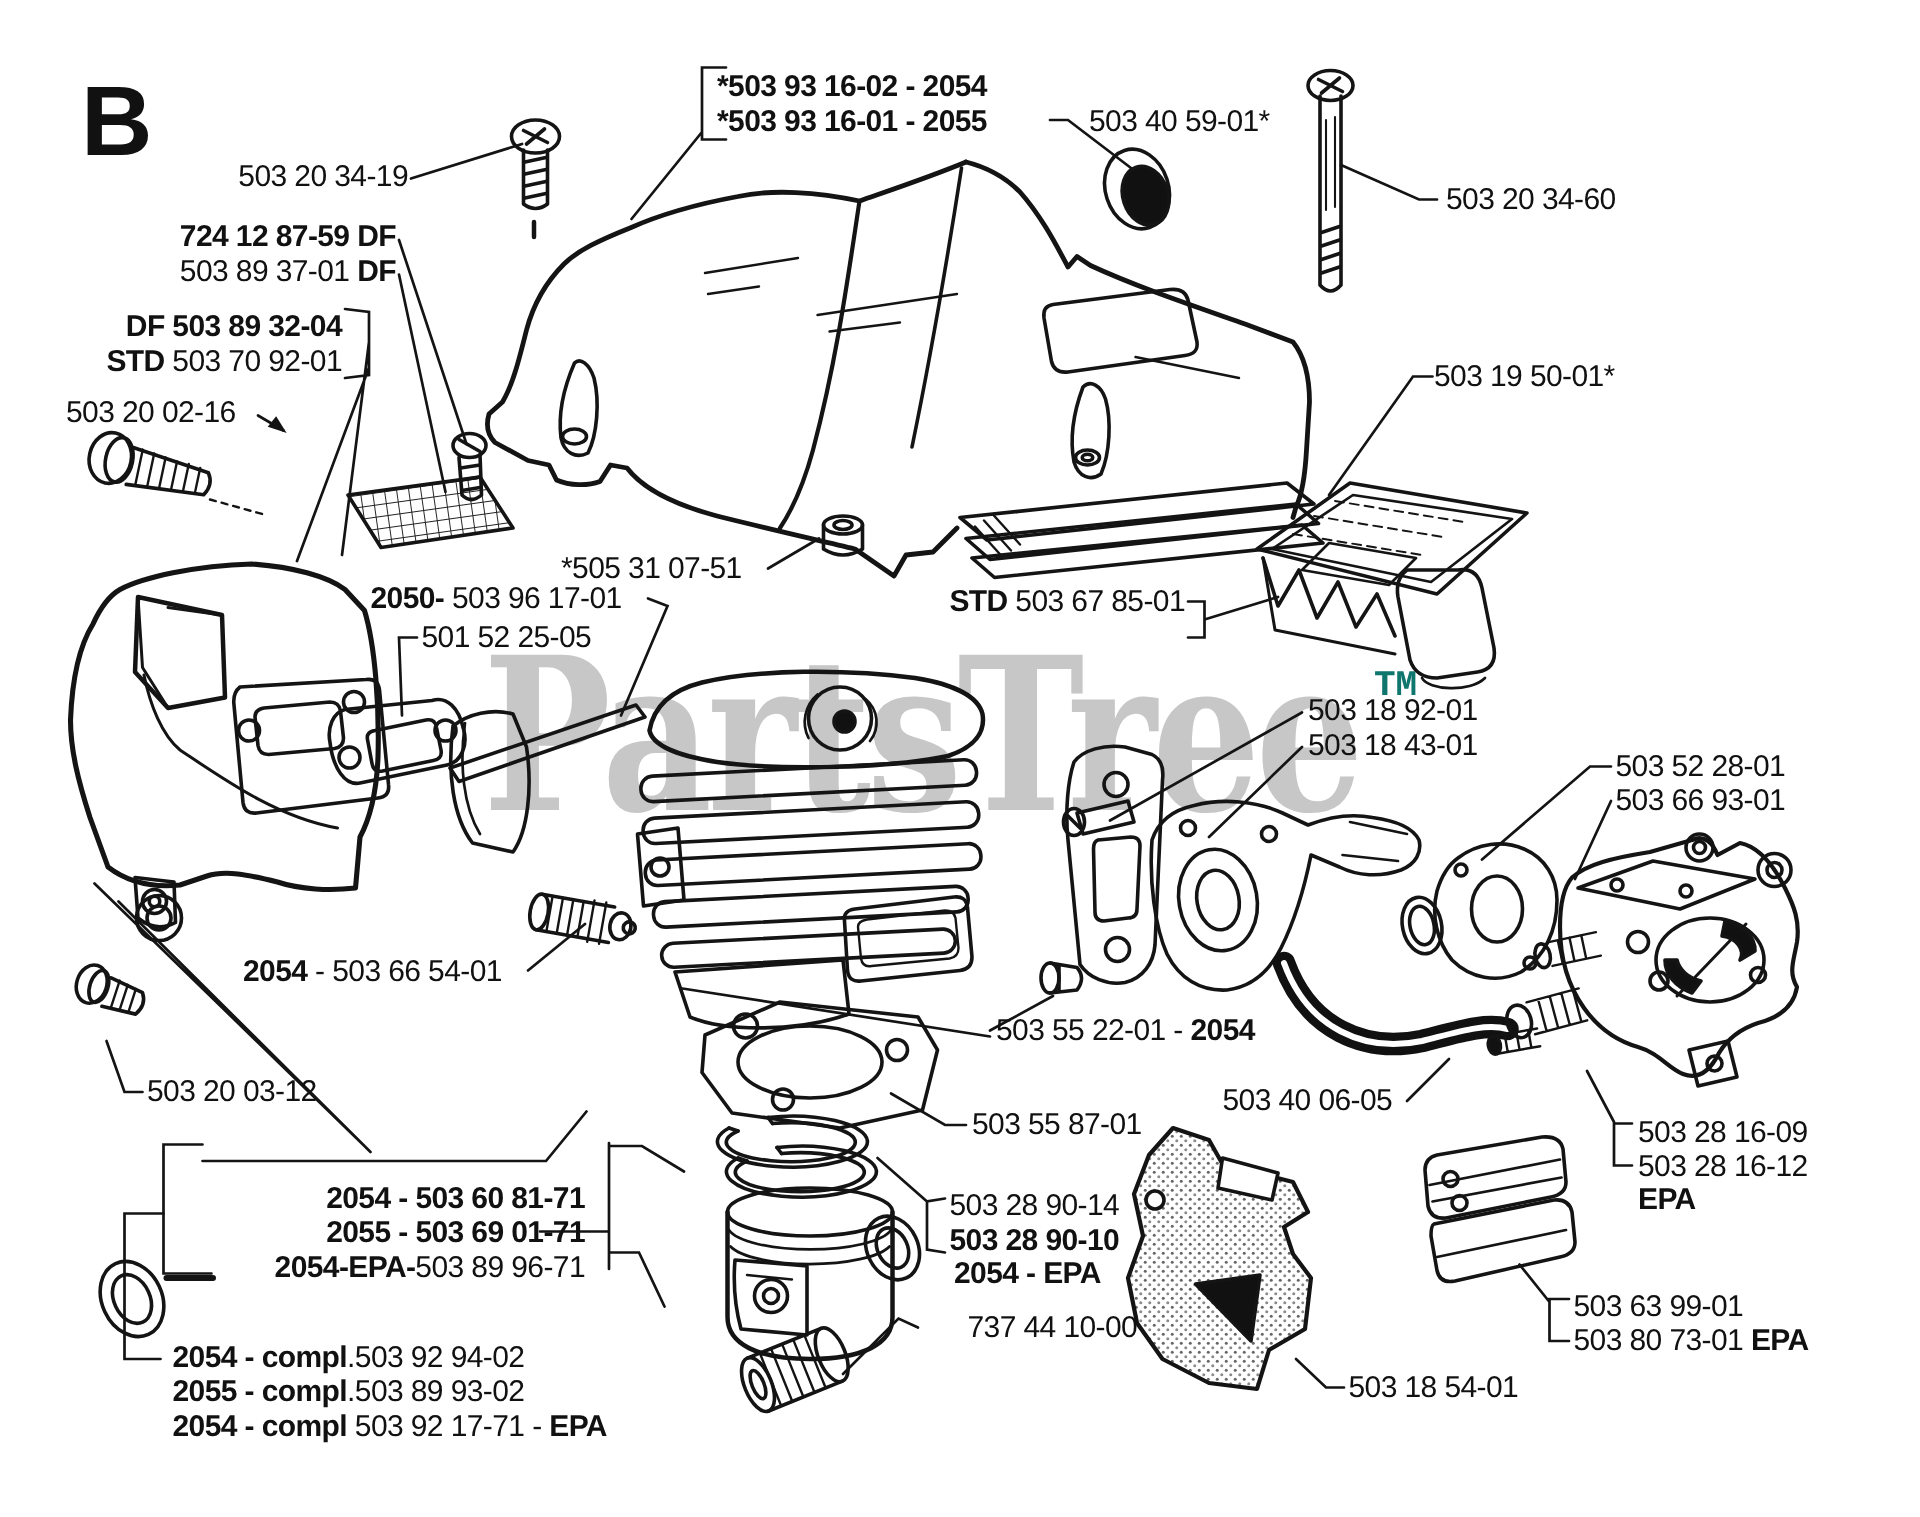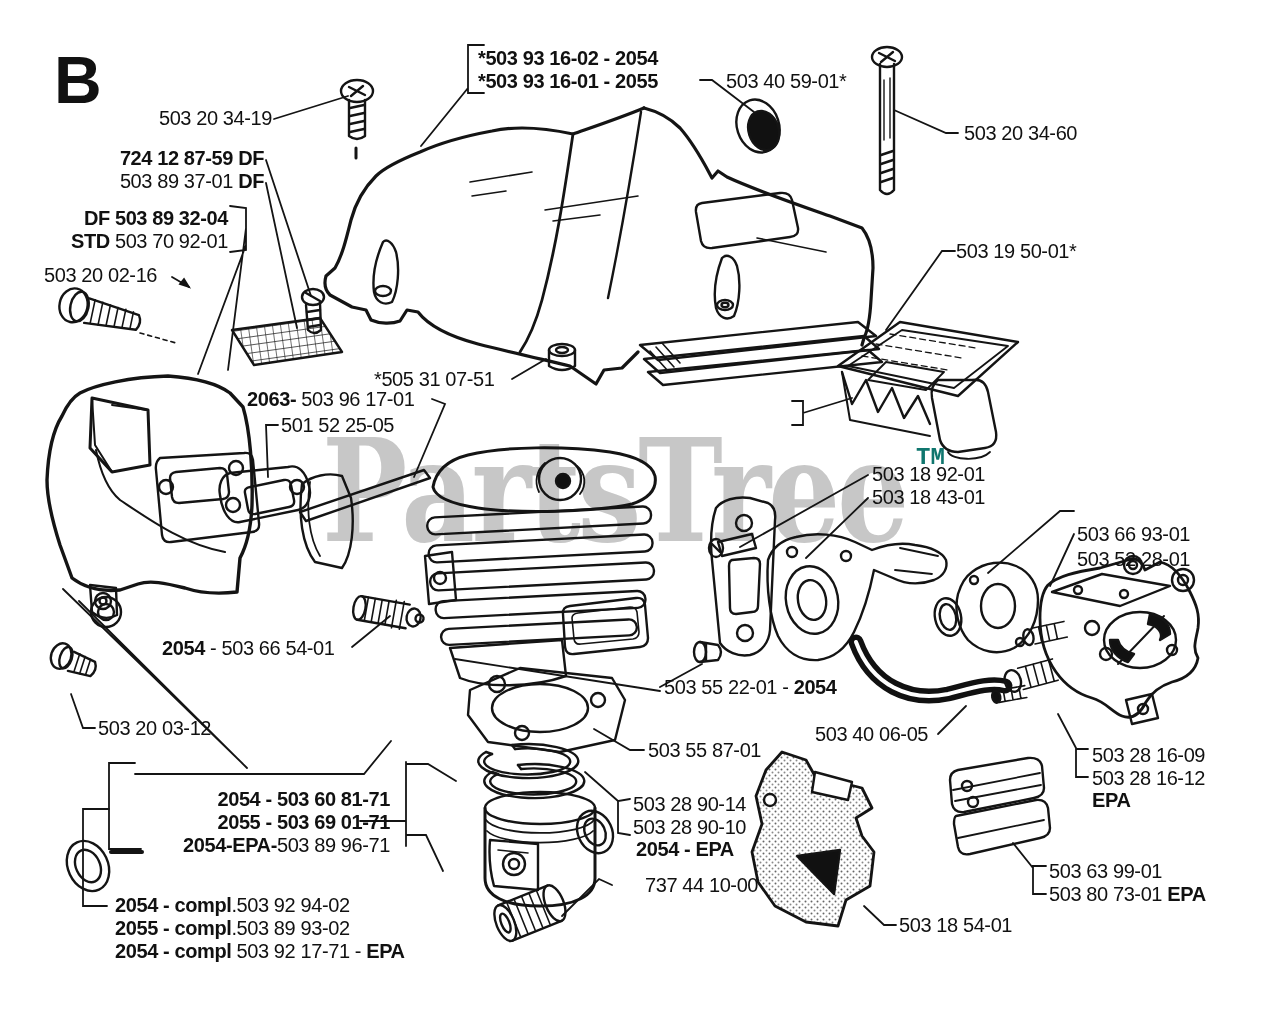--- a/index.html
+++ b/index.html
@@ -358,45 +358,46 @@
   <div class="lbl ra b" style="left:104px;top:147px;width:160px;">724 12 87-59 DF</div>
   <div class="lbl ra" style="left:104px;top:170px;width:160px;"><span>503 89 37-01 </span><span class="b">DF</span></div>
 
   <div class="lbl ra b" style="left:68px;top:207px;width:160px;">DF 503 89 32-04</div>
   <div class="lbl ra" style="left:68px;top:230px;width:160px;"><span class="b">STD </span><span>503 70 92-01</span></div>
 
   <div class="lbl" style="left:44px;top:264px;">503 20 02-16</div>
   <div class="lbl" style="left:956px;top:240px;">503 19 50-01*</div>
   <div class="lbl" style="left:374px;top:368px;">*505 31 07-51</div>
 
-  <div class="lbl" style="left:247px;top:388px;"><span class="b">2063-</span><span> 503 96 17-01</span></div>
+  <div class="lbl" style="left:247px;top:388px;"><span class="b">2050-</span><span> 503 96 17-01</span></div>
   <div class="lbl" style="left:281px;top:414px;">501 52 25-05</div>
 
+  <div class="lbl ra" style="left:552px;top:390px;width:238px;"><span class="b">STD </span><span>503 67 85-01</span></div>
 
   <div class="lbl" style="left:872px;top:463px;">503 18 92-01</div>
   <div class="lbl" style="left:872px;top:486px;">503 18 43-01</div>
-  <div class="lbl" style="left:1077px;top:500px;margin-top:48px;">503 52 28-01</div>
+  <div class="lbl" style="left:1077px;top:500px;">503 52 28-01</div>
   <div class="lbl" style="left:1077px;top:523px;">503 66 93-01</div>
 
   <div class="lbl" style="left:162px;top:637px;"><span class="b">2054</span><span> - 503 66 54-01</span></div>
   <div class="lbl" style="left:664px;top:676px;"><span>503 55 22-01 - </span><span class="b">2054</span></div>
   <div class="lbl" style="left:98px;top:717px;">503 20 03-12</div>
   <div class="lbl" style="left:648px;top:739px;">503 55 87-01</div>
   <div class="lbl" style="left:815px;top:723px;">503 40 06-05</div>
 
   <div class="lbl" style="left:1092px;top:744px;">503 28 16-09</div>
   <div class="lbl" style="left:1092px;top:767px;">503 28 16-12</div>
   <div class="lbl b" style="left:1092px;top:789px;">EPA</div>
 
   <div class="lbl ra b" style="left:170px;top:788px;width:220px;">2054 - 503 60 81-71</div>
   <div class="lbl ra b" style="left:170px;top:811px;width:220px;">2055 - 503 69 01-71</div>
   <div class="lbl ra" style="left:140px;top:834px;width:250px;"><span class="b">2054-EPA-</span><span>503 89 96-71</span></div>
 
   <div class="lbl" style="left:633px;top:793px;">503 28 90-14</div>
-  <div class="lbl" style="left:633px;top:816px;">503 28 90-10</div>
+  <div class="lbl" style="left:633px;top:816px;font-weight:bold;">503 28 90-10</div>
   <div class="lbl b" style="left:636px;top:838px;">2054 - EPA</div>
 
   <div class="lbl" style="left:617px;top:874px;margin-left:28px;">737 44 10-00</div>
 
   <div class="lbl" style="left:115px;top:894px;"><span class="b">2054 - compl</span><span>.503 92 94-02</span></div>
   <div class="lbl" style="left:115px;top:917px;"><span class="b">2055 - compl</span><span>.503 89 93-02</span></div>
   <div class="lbl" style="left:115px;top:940px;"><span class="b">2054 - compl</span><span> 503 92 17-71 - </span><span class="b">EPA</span></div>
 
   <div class="lbl" style="left:1049px;top:860px;">503 63 99-01</div>
   <div class="lbl" style="left:1049px;top:883px;"><span>503 80 73-01 </span><span class="b">EPA</span></div>

